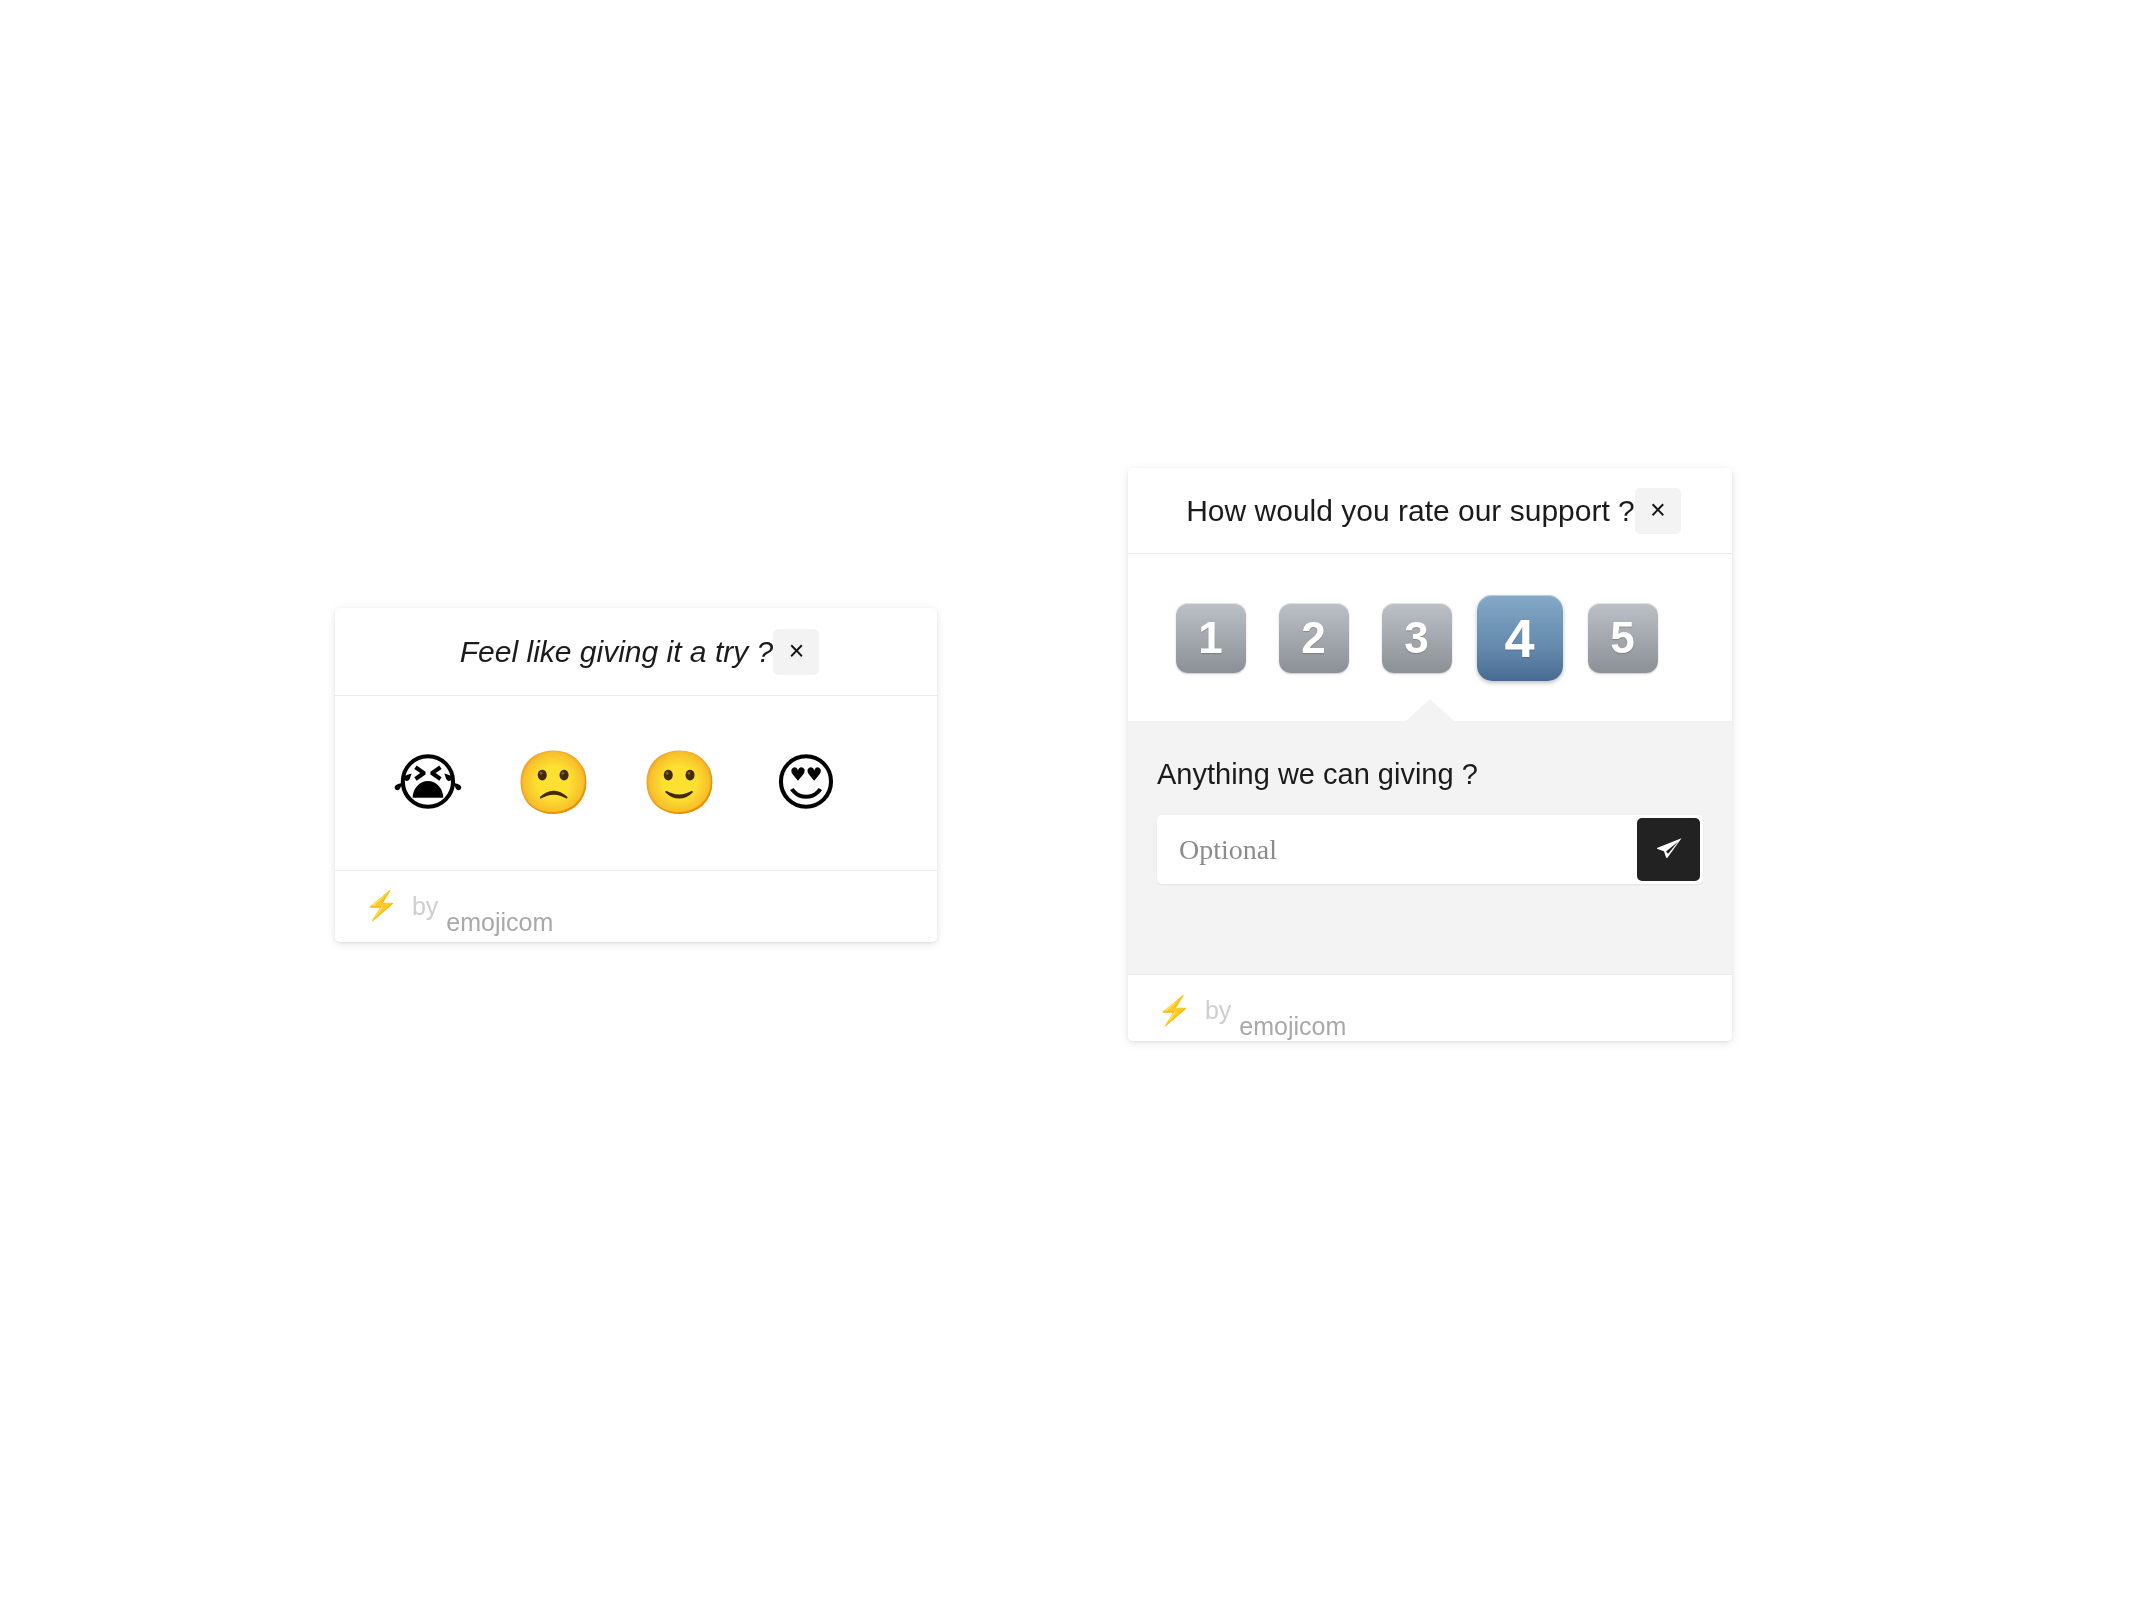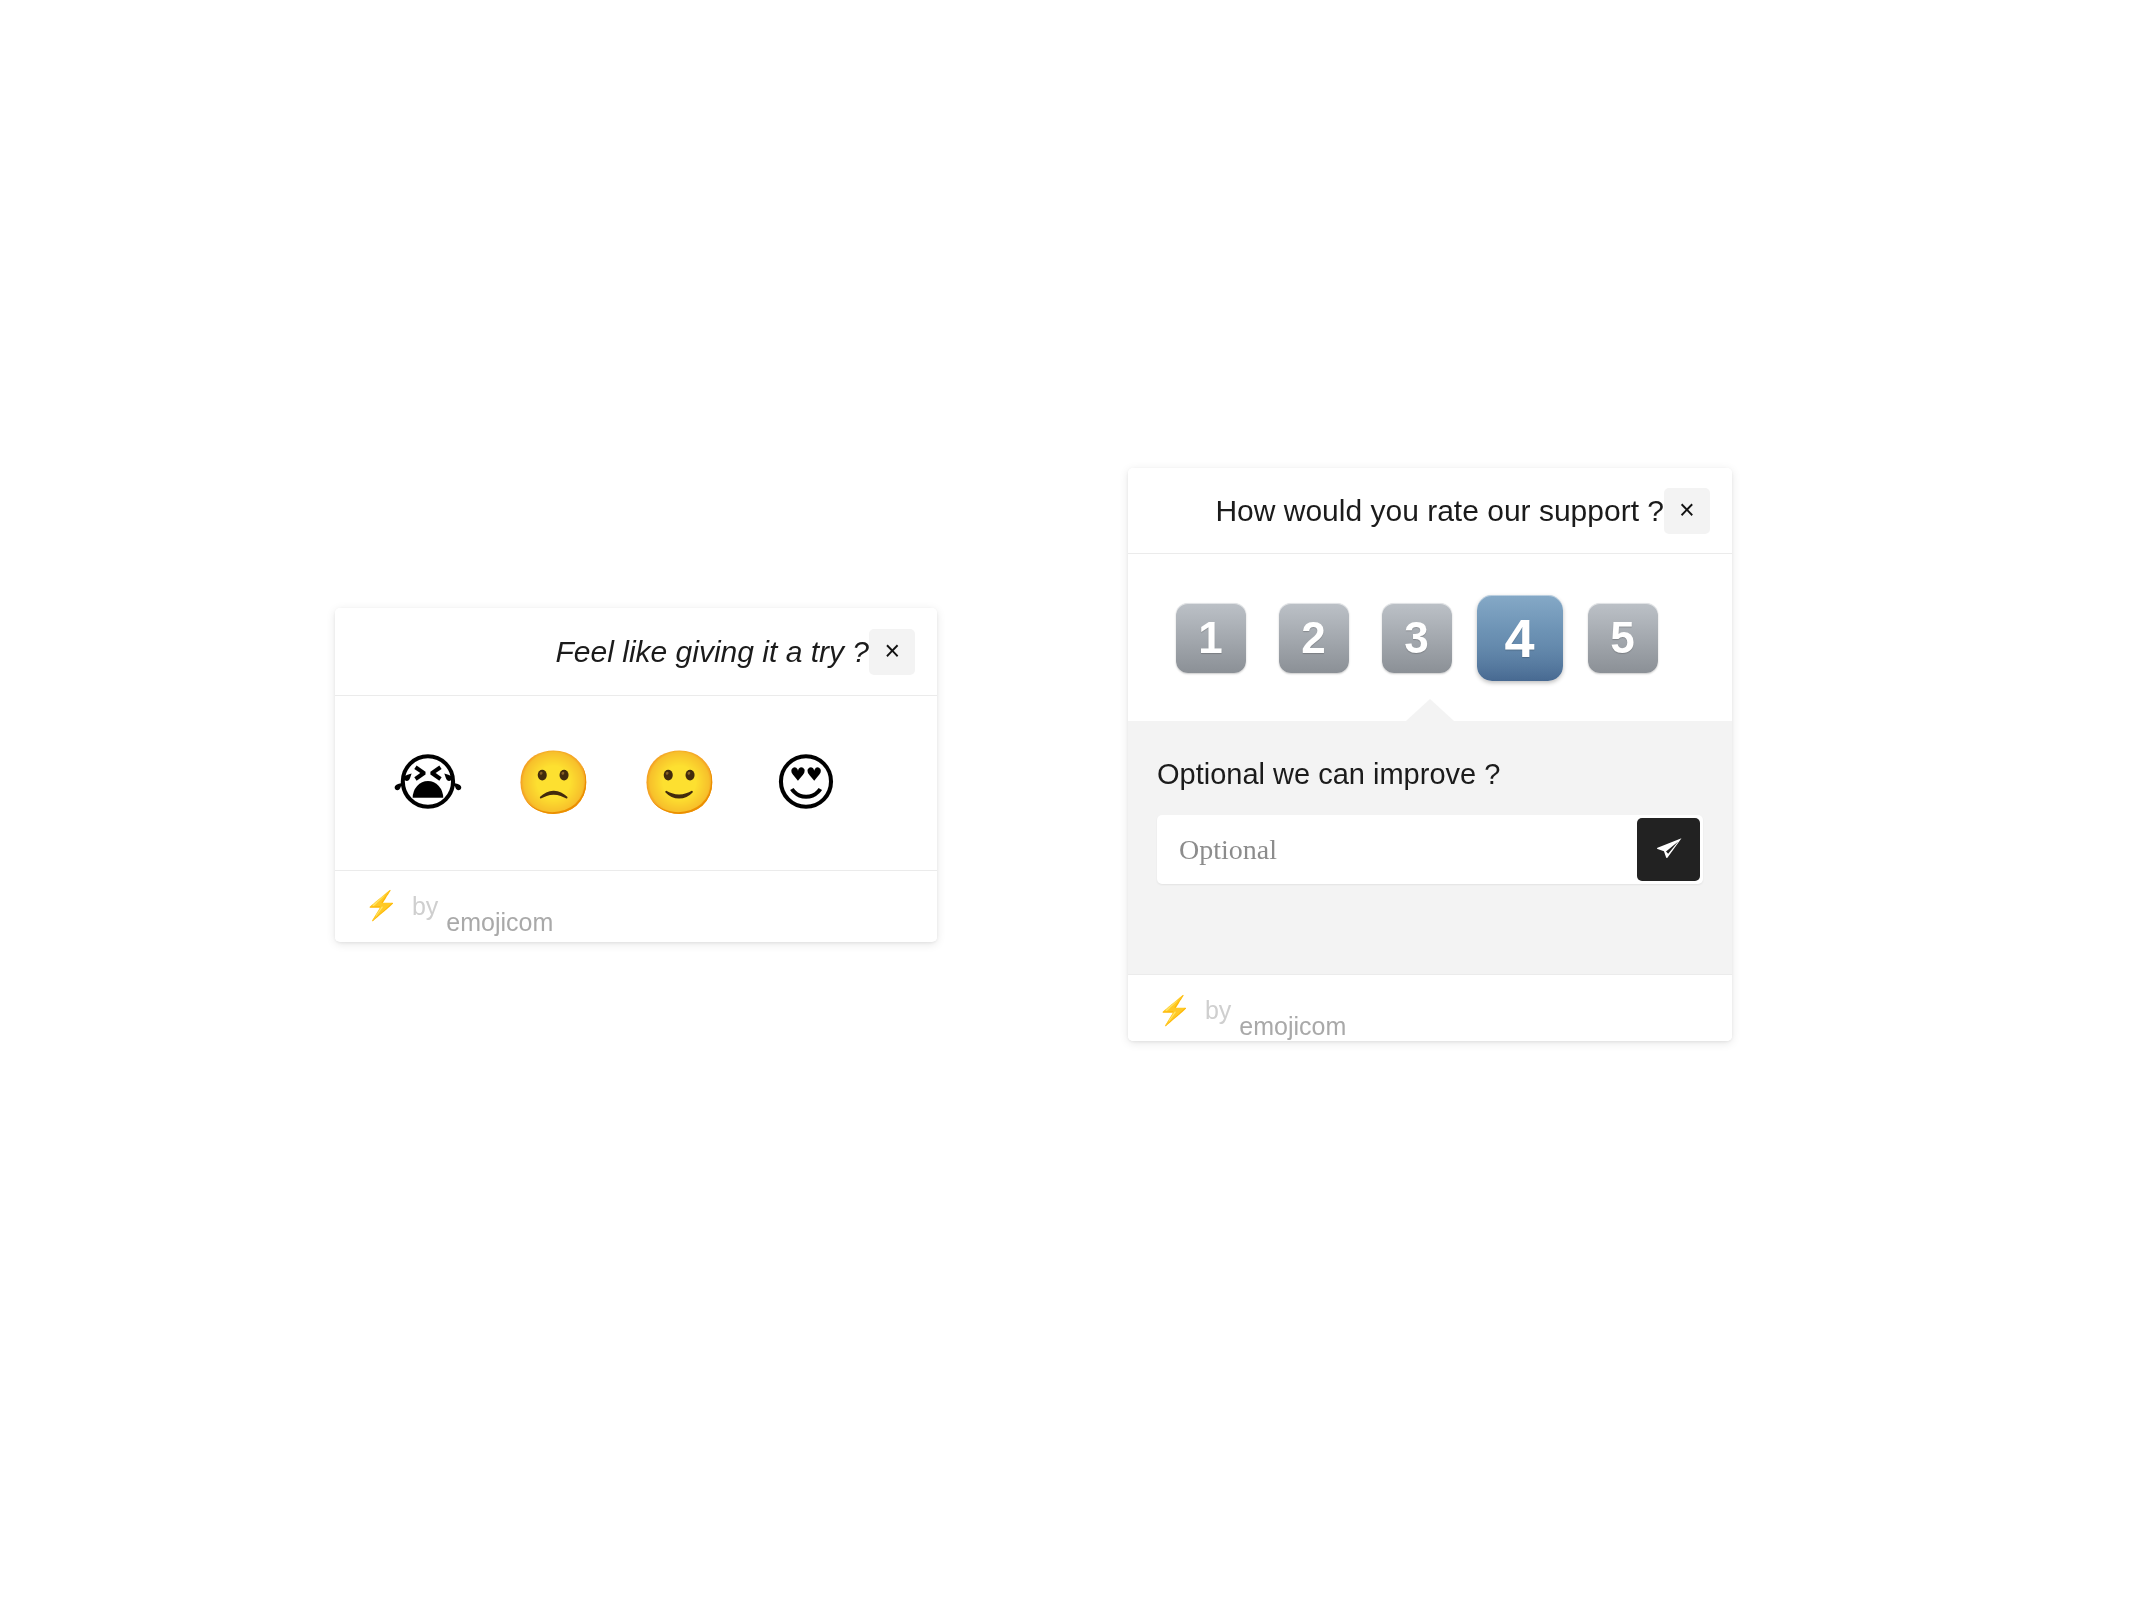--- a/index.html
+++ b/index.html
@@ -20,21 +20,21 @@
     position: absolute;
     background: #ffffff;
     border-radius: 5px;
     box-shadow: 0 2px 10px rgba(0,0,0,0.10), 0 1px 3px rgba(0,0,0,0.06);
     overflow: hidden;
   }
 
   .widget-header {
     display: flex;
     align-items: center;
-    justify-content: flex-end;
+    justify-content: center;
     background: #ffffff;
     border-bottom: 1px solid #ebebeb;
     box-sizing: border-box;
   }
 
   .widget-title {
     color: #1b1b1b;
     font-weight: 400;
     white-space: nowrap;
   }
@@ -299,21 +299,21 @@
     <div class="score-slot">
       <div class="keycap selected">4</div>
     </div>
     <div class="score-slot">
       <div class="keycap">5</div>
     </div>
     <div class="caret-notch"></div>
   </div>
 
   <div class="comment-section">
-    <div class="comment-label">Optional we can improve ?</div>
+    <div class="comment-label">Anything we can giving ?</div>
     <div class="comment-input-wrap">
       <input class="comment-input" type="text" placeholder="Optional" style="">
       <button class="send-button">
         <span>
           <svg width="30" height="30" viewBox="0 0 24 24" aria-hidden="true">
             <path d="M22 2.5 L2.8 10.2 a0.55 0.55 0 0 0 0.05 1.03 l5.1 1.75 1.75 5.1 a0.55 0.55 0 0 0 1.03 0.05 Z M9.6 13.2 L19.4 5.1 L11.3 14.9 Z" fill="#ffffff"></path>
           </svg>
         </span>
       </button>
     </div>

